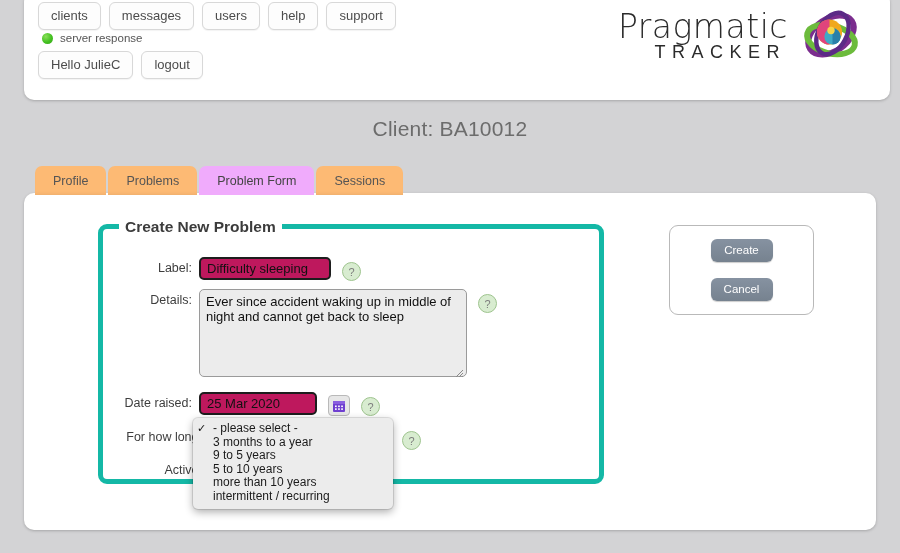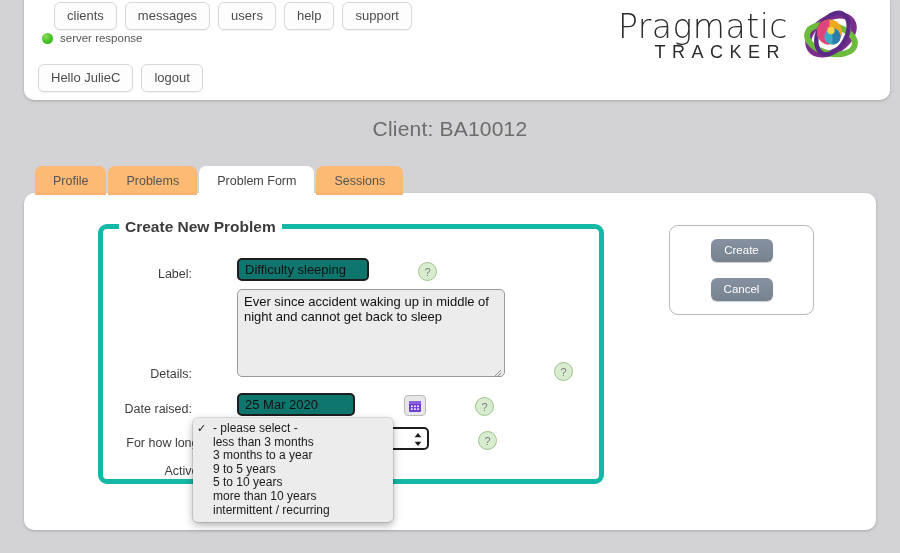--- a/index.html
+++ b/index.html
@@ -11,41 +11,41 @@
     overflow: hidden;
   }
   .page { position: relative; width: 900px; height: 553px; }
 
   
   .topbar {
     position: absolute; left: 24px; top: -8px; width: 866px; height: 108px;
     background: #fff; border-radius: 10px;
     box-shadow: 0 1px 3px rgba(0,0,0,.22);
   }
-  .navrow { position: absolute; left: 14px; top: 10px; display: flex; gap: 8px; margin-left: 16px; }
+  .navrow { position: absolute; left: 14px; top: 10px; display: flex; gap: 8px; }
   .navbtn {
     background: #fdfdfd;
     border: 1px solid #d8d8d8;
     border-radius: 6px;
     padding: 5px 12px 6px;
     font-size: 13px; color: #4c4c4c;
     line-height: 15px;
     cursor: pointer;
     box-shadow: 0 1px 1px rgba(0,0,0,.05);
   }
   .serverrow {
     position: absolute; left: 18px; top: 40px;
     display: flex; align-items: center; gap: 7px;
     font-size: 11.5px; color: #555;
   }
   .dot {
     width: 11px; height: 11px; border-radius: 50%;
     background: radial-gradient(circle at 35% 32%, #8ae05a 0%, #43c021 55%, #36a518 100%);
   }
-  .userrow { position: absolute; left: 14px; top: 72px; display: flex; gap: 8px; }
+  .userrow { position: absolute; left: 14px; top: 59px; display: flex; gap: 8px; }
 
   
   .logo {
     position: absolute; right: 22px; top: 6px;
     display: flex; align-items: center; gap: 6px;
   }
   .logo-words { text-align: left; }
   .logo-main {
     font-family: "DejaVu Sans", sans-serif;
     font-size: 33px; letter-spacing: .5px;
@@ -71,49 +71,49 @@
     display: flex; align-items: flex-end; gap: 2px; z-index: 3;
   }
   .tab {
     background: #fdba74; color: #555;
     border-radius: 7px 7px 0 0;
     padding: 8px 18px 7px;
     font-size: 12.5px; line-height: 14px;
     cursor: pointer;
     box-shadow: inset 0 -3px 4px -3px rgba(0,0,0,.10);
   }
-  .tab.active { background: #ffffff; color: #444; box-shadow: none; }
+  .tab.active { background: #f0abfc; color: #444; box-shadow: none; }
 
   
   .card {
     position: absolute; left: 24px; top: 193px; width: 852px; height: 337px;
     background: #fff; border-radius: 10px;
     box-shadow: 0 1px 3px rgba(0,0,0,.22);
   }
 
   
   .fieldset {
     position: absolute; left: 74px; top: 31px; width: 506px; height: 260px;
     border: 5px solid #14b8a6; border-radius: 9px;
   }
   .legend {
     position: absolute; left: 16px; top: -11px;
     background: #fff; padding: 0 6px;
     font-size: 15.5px; font-weight: bold; color: #3c3c3c;
   }
 
-  .row { position: absolute; display: flex; align-items: flex-end; gap: 38px; }
+  .row { position: absolute; display: flex; align-items: flex-start; }
   .flabel {
     font-size: 12.5px; color: #3d3d3d; text-align: right;
     width: 96px; padding-right: 7px; padding-top: 4px;
   }
 
   .textinput {
     border: 2px solid #1d1d1d; border-radius: 5px;
-    background: #0f766e; font-size: 13px; color: #111;
+    background: #be185d; font-size: 13px; color: #111;
     padding: 3px 6px; width: 132px; height: 23px;
     font-family: "Liberation Sans", sans-serif;
     outline: none;
   }
   .textarea {
     border: 1px solid #9a9a9a; border-radius: 5px;
     background: #ececec; color: #111;
     font-size: 13px; line-height: 15px;
     padding: 4px 6px; width: 268px; height: 88px;
     font-family: "Liberation Sans", sans-serif;
@@ -310,24 +310,20 @@
     </div>
   </div>
 
   <div class="dropdown">
     <div class="dd-item">
       <span class="dd-check">✓</span>
       <span>- please select -</span>
     </div>
     <div class="dd-item">
       <span class="dd-check"></span>
-      <span>less than 3 months</span>
-    </div>
-    <div class="dd-item">
-      <span class="dd-check"></span>
       <span>3 months to a year</span>
     </div>
     <div class="dd-item">
       <span class="dd-check"></span>
       <span>9 to 5 years</span>
     </div>
     <div class="dd-item">
       <span class="dd-check"></span>
       <span>5 to 10 years</span>
     </div>

